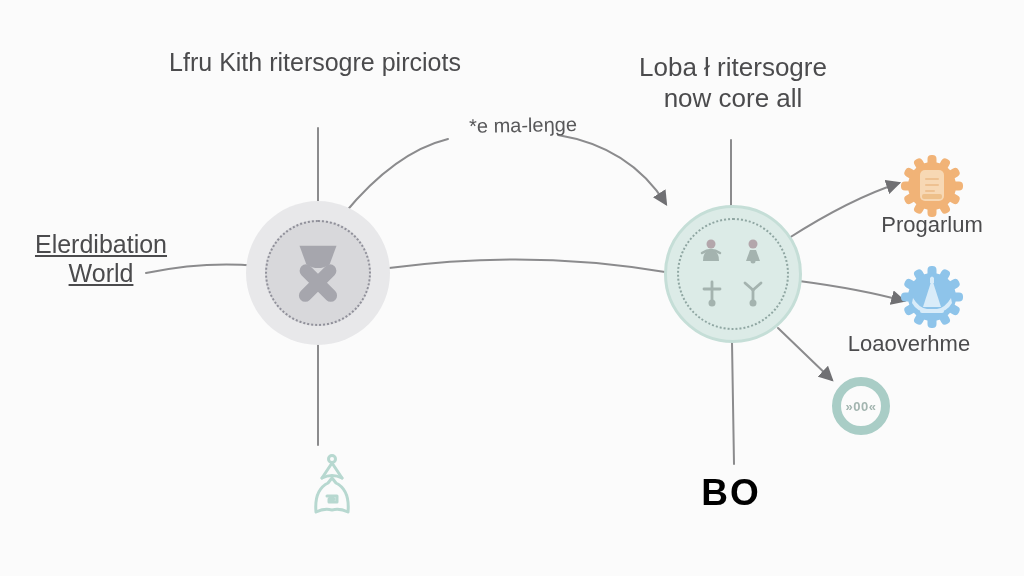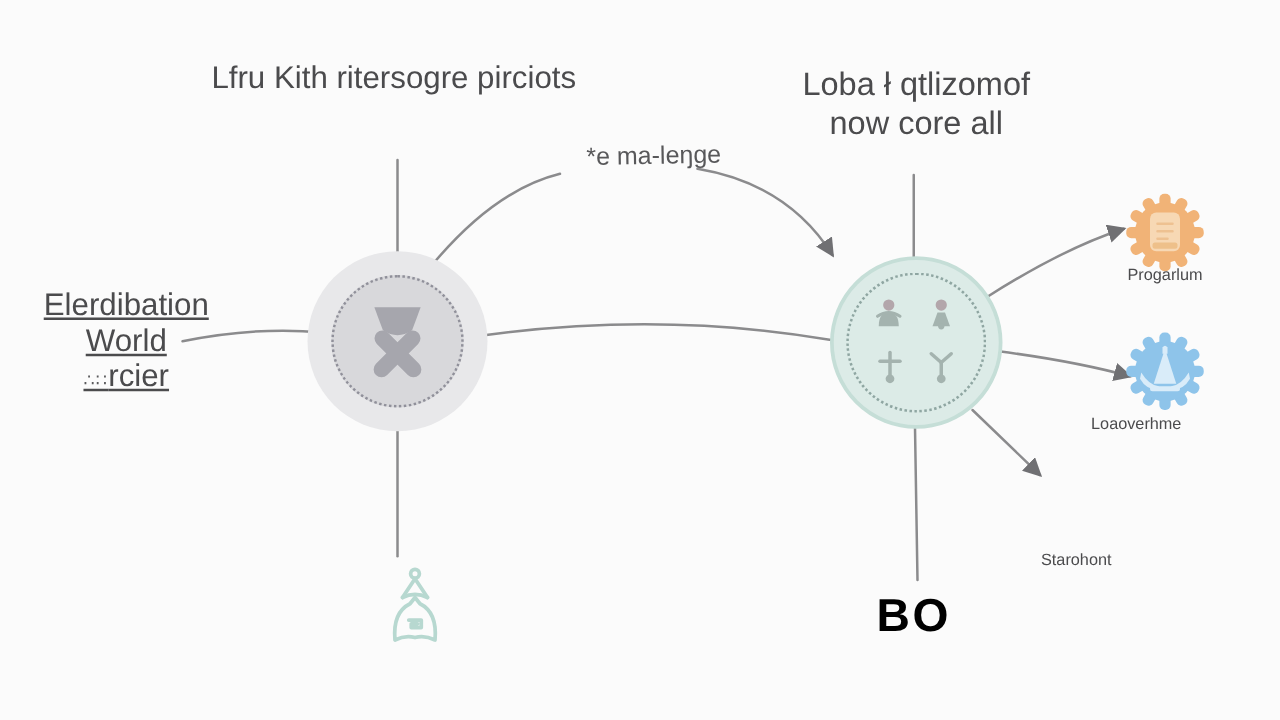--- a/index.html
+++ b/index.html
@@ -35,21 +35,21 @@
   #gray-hub-inner{width:102px; height:102px; border-radius:50%; background:#d8d8db;
             border:2px dotted #90909a; display:flex; align-items:center; justify-content:center;}
 
   
   #teal-hub{left:664px; top:205px; width:132px; height:132px; border-radius:50%;
             background:#dcebe7; border:3px solid #c5ded7;
             display:flex; align-items:center; justify-content:center;}
   #teal-hub-inner{width:108px; height:108px; border-radius:50%;
             border:2px dotted #8fa6a2; display:flex; align-items:center; justify-content:center;}
 
-  .output-label{font-size:13px; color:#4b4b4d;}
+  .output-label{font-size:22px; color:#4b4b4d;}
   #output-label-0{left:862px; top:212px; width:140px;}
   #output-label-1{left:834px; top:331px; width:150px;}
   #output-label-2{left:795px; top:440px; width:132px;}
 
   #counter-ring{left:832px; top:377px; width:40px; height:40px; border-radius:50%;
             border:9px solid #a9cdc6; background:transparent;
             display:flex; align-items:center; justify-content:center;}
   #counter-ring .ring-text{font-size:13px; font-weight:bold; color:#a3b5b0; letter-spacing:0.5px;}
 
   #bottom-right-label{left:681px; top:472px; width:100px; font-size:37px; font-weight:bold;
@@ -107,28 +107,27 @@
       <path d="M 19,1 Q 13,11 5,12 L 5,15 Q 15,15 20,6 Z" fill="#d9ecf9"></path>
       <rect x="-12" y="12" width="24" height="4" rx="2" fill="#d9ecf9"></rect>
     </g>
   </svg>
 
   <div class="abs heading txt-center" id="top-left-heading">
     <span class="l2">Lfru Kith ritersogre pirciots</span>
   </div>
 
   <div class="abs heading txt-center" id="top-right-heading">
-    <span class="l1">Loba ł qtlizomof</span>
+    <span class="l1">Loba ł ritersogre</span>
     <span class="l2">now core all</span>
   </div>
 
   <div class="abs txt-center" id="left-label">
     <span class="l1" style="display:block">Elerdibation</span>
     <span class="l2" style="display:block">World</span>
-    <span style="display:block"><span class="tiny">∴∷</span><span>rcier</span></span>
   </div>
 
   <div class="abs txt-center" id="curve-label">*e ma-leŋge</div>
 
   <div class="abs" id="gray-hub">
     <div id="gray-hub-inner">
       <svg width="78" height="78" viewBox="-40 -40 80 80">
         <path d="M -19,-28 L 19,-28 L 12,-9 Q 0,-1 -12,-9 Z" fill="#a6a6ad"></path>
         <rect x="-6.5" y="-14" width="13" height="49" rx="6.5" fill="#a6a6ad" transform="rotate(45 0 10)"></rect>
         <rect x="-6.5" y="-14" width="13" height="49" rx="6.5" fill="#a6a6ad" transform="rotate(-45 0 10)"></rect>
@@ -163,22 +162,24 @@
           <path d="M 0,-2 L -8,-9"></path>
           <path d="M 0,-2 L 8,-9"></path>
           <circle cx="0" cy="11" r="3.5" fill="#a4b3af" stroke="none"></circle>
         </g>
       </svg>
     </div>
   </div>
 
   <div class="abs txt-center output-label" id="output-label-0">Progarlum</div>
   <div class="abs txt-center output-label" id="output-label-1">Loaoverhme</div>
-  <div class="abs txt-center output-label" id="output-label-2">Starohont</div>
 
+  <div class="abs" id="counter-ring">
+    <span class="ring-text">»00«</span>
+  </div>
 
   <svg class="abs" style="left:294px; top:452px;" width="76" height="72" viewBox="0 0 76 72">
     <g stroke="#b7d8d0" stroke-width="3" fill="none" stroke-linecap="round" stroke-linejoin="round">
       <circle cx="38" cy="7" r="3.5"></circle>
       <path d="M 28,26 L 38,11 L 48,26"></path>
       <path d="M 28,26 Q 38,21 48,26"></path>
       <path d="M 22,60 Q 20,38 34,31 L 38,26 L 42,31 Q 56,38 54,60 Q 46,56 38,58 Q 30,56 22,60 Z"></path>
       <path d="M 33,44 h 10 v 6 h -8 v -3 h 5"></path>
     </g>
   </svg>

